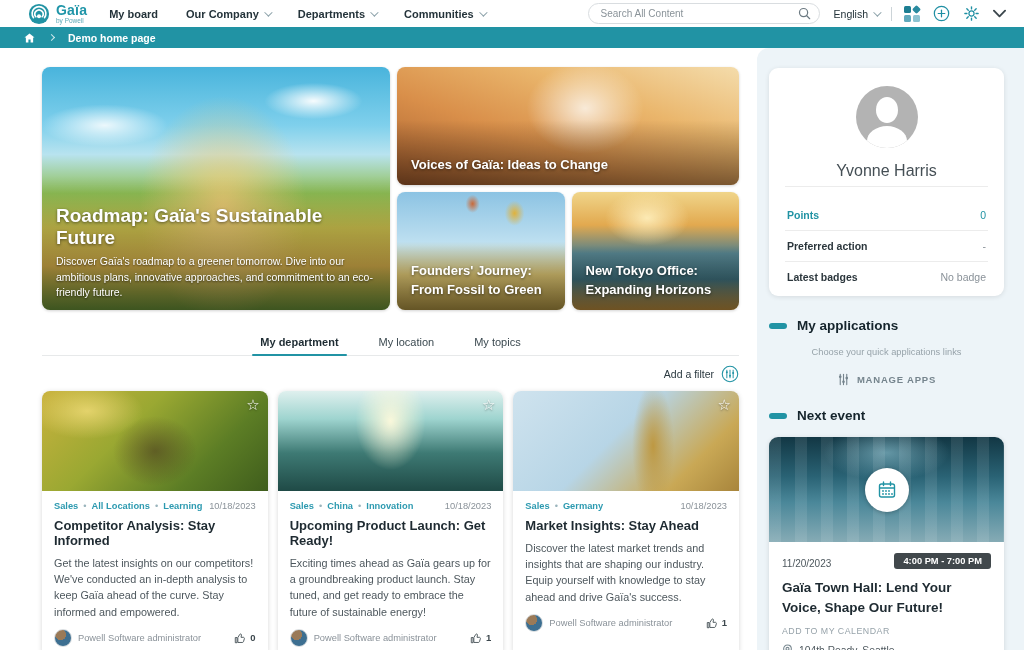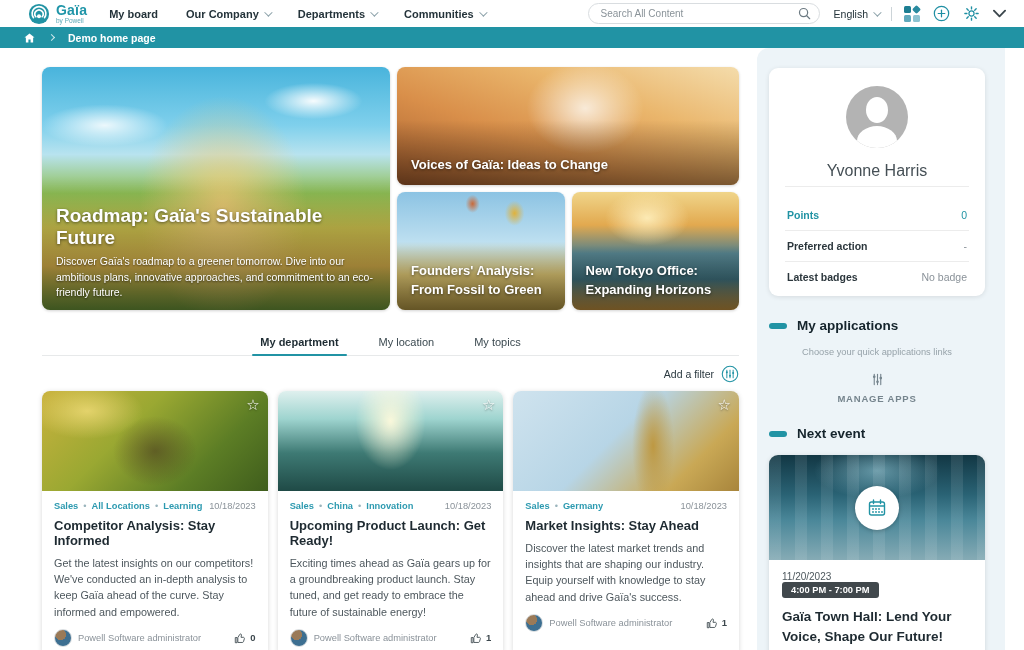--- a/index.html
+++ b/index.html
@@ -31,21 +31,21 @@
   .waffle .d { right:0; bottom:0; background:#8cc3d1; }
   .icon-btn { display:flex; align-items:center; cursor:pointer; }
 
   
   .breadcrumb { height:21px; background:#2193a4; display:flex; align-items:center; gap:14px; padding:0 0 0 24px; }
   .bc-label { color:#fff; font-size:10.5px; font-weight:bold; }
   .bc-chev { width:5px; height:5px; border-right:1.6px solid #cfe8ec; border-bottom:1.6px solid #cfe8ec; transform:rotate(-45deg); }
 
   
   .main { position:absolute; left:42px; top:48px; width:697px; }
-  .sidebar { position:absolute; left:757px; top:48px; width:248px; height:602px; background:#edf4f8; border-top-left-radius:12px; padding:20px 20px 0 12px; }
+  .sidebar { position:absolute; left:757px; top:48px; width:267px; height:602px; background:#edf4f8; border-top-left-radius:12px; padding:20px 20px 0 12px; }
 
   
   .hero { margin-top:19px; display:grid; grid-template-columns:348px 1fr 1fr; grid-template-rows:118px 118px; gap:7px; }
   .hero-card { position:relative; border-radius:8px; overflow:hidden; cursor:pointer; box-shadow:0 1px 3px rgba(0,0,0,.18); }
   .hero-big { grid-row:1 / span 2; }
   .hero-wide { grid-column:2 / span 2; }
   .hero-img { position:absolute; inset:0; }
   .img-roadmap { background:
       radial-gradient(70px 26px at 78% 14%, rgba(255,255,255,.95), rgba(255,255,255,0) 70%),
       radial-gradient(90px 30px at 18% 24%, rgba(255,255,255,.85), rgba(255,255,255,0) 70%),
@@ -112,31 +112,31 @@
   .profile-name { text-align:center; font-size:16px; color:#454f55; margin:14px 0 6px; }
   .profile-row { display:flex; align-items:center; justify-content:space-between; padding:9px 2px; border-top:1px solid #ececec; font-size:10.5px; }
   .profile-row .lbl { font-weight:bold; color:#2b363c; }
   .profile-row.points .lbl, .profile-row.points .val { color:#2193a4;margin-top:13px; }
   .profile-row .val { color:#8a9299; }
 
   .side-heading { display:flex; align-items:center; gap:10px; margin:22px 0 0; }
   .dash { width:18px; height:6px; border-radius:3px; background:#2193a4; }
   .side-heading-txt { font-size:13.5px; font-weight:bold; color:#15242c; }
   .apps-hint { text-align:center; font-size:9.3px; color:#97a3aa; margin-top:14px; }
-  .manage-apps { display:flex; justify-content:center; align-items:center; gap:7px; margin-top:16px; cursor:pointer;flex-direction:column; }
+  .manage-apps { display:flex; justify-content:center; align-items:center; gap:7px; margin-top:16px; cursor:pointer; }
   .manage-label { font-size:9.5px; font-weight:bold; letter-spacing:.8px; color:#75848d; }
 
   .event-card { margin-top:14px; background:#fff; border-radius:9px; box-shadow:0 1px 5px rgba(0,0,0,.12); overflow:hidden; }
   .event-img { position:relative; height:105px; background:
       repeating-linear-gradient(90deg, rgba(255,255,255,.09) 0 12px, rgba(255,255,255,0) 12px 26px),
       radial-gradient(90px 40px at 50% 15%, rgba(160,215,230,.55), rgba(160,215,230,0) 70%),
       linear-gradient(180deg,#123744 0%,#2a6375 38%,#4a8799 62%,#86abb5 100%); }
   .event-cal-circle { position:absolute; left:50%; top:50%; transform:translate(-50%,-50%); width:44px; height:44px; border-radius:50%; background:#fff; display:flex; align-items:center; justify-content:center; box-shadow:0 1px 4px rgba(0,0,0,.25); }
   .event-body { padding:11px 13px 13px; }
-  .event-meta { display:flex; align-items:flex-start; justify-content:space-between;flex-direction:column; }
+  .event-meta { display:flex; align-items:flex-end; justify-content:space-between; }
   .event-date { font-size:10px; color:#4d575d; }
   .time-badge { background:#41484c; color:#fff; font-size:9.3px; font-weight:bold; padding:3px 9px; border-radius:3px; }
   .event-title { margin-top:9px; font-size:13.5px; font-weight:bold; color:#1e2a31; line-height:1.45; }
   .event-cal-link { margin-top:9px; font-size:8.8px; letter-spacing:.5px; color:#97a3aa; cursor:pointer; }
   .event-loc { margin-top:8px; display:flex; align-items:center; gap:6px; font-size:10.3px; color:#4d575d; }
 
   svg { display:block; }
 </style>
 </head>
 <body>
@@ -247,21 +247,21 @@
         <div class="hero-img img-voices"></div>
         <div class="hero-shade"></div>
         <div class="hero-caption">
           <div class="hero-sm-title">Voices of Gaïa: Ideas to Change</div>
         </div>
       </div>
       <div class="hero-card">
         <div class="hero-img img-founders"></div>
         <div class="hero-shade"></div>
         <div class="hero-caption">
-          <div class="hero-sm-title">Founders' Analysis: From Fossil to Green</div>
+          <div class="hero-sm-title">Founders' Journey: From Fossil to Green</div>
         </div>
       </div>
       <div class="hero-card">
         <div class="hero-img img-tokyo"></div>
         <div class="hero-shade"></div>
         <div class="hero-caption">
           <div class="hero-sm-title">New Tokyo Office: Expanding Horizons</div>
         </div>
       </div>
     </div>

